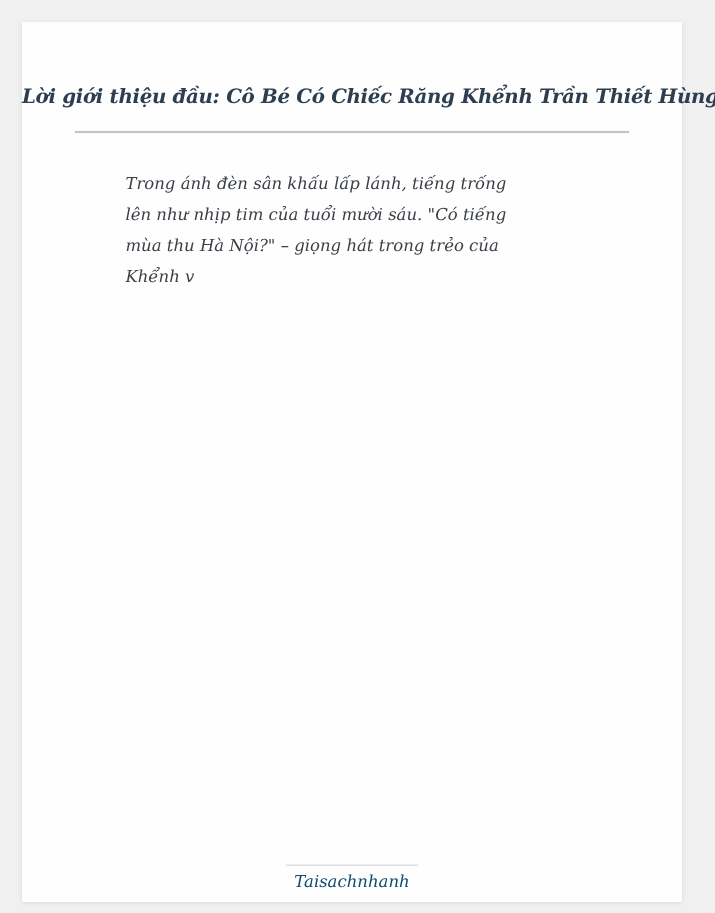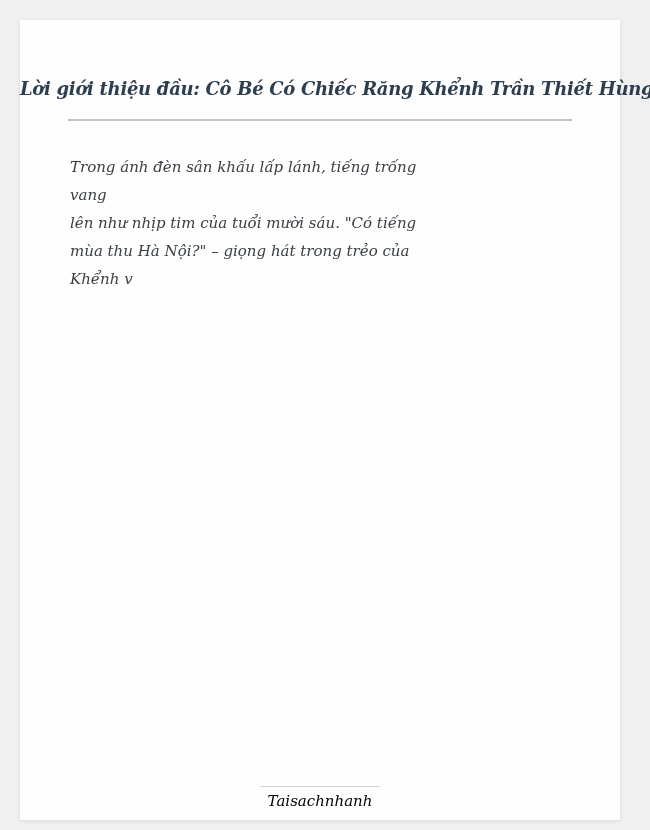--- a/index.html
+++ b/index.html
@@ -39,53 +39,52 @@
 
   .body-text {
     position: absolute;
     top: 133px; left: 50px;
     width: 340px;
     font-style: italic;
     font-size: 15px;
     line-height: 28px;
     color: #3a4046;
   }
-  .body-line { white-space: nowrap; }
+  .body-line { white-space: nowrap; margin-left: 44px; }
 
   .footer {
     position: absolute;
     bottom: 10px; left: 0;
     width: 100%;
     display: flex;
     flex-direction: column;
     align-items: center;
   }
   .footer-rule {
     width: 120px; height: 0;
     border-top: 1px solid #d0d2d2;
   }
   .footer-brand {
     margin-top: 5px;
     font-style: italic;
     font-size: 15px;
-    color: #000000;
+    color: #0c4a6e;
   }
 </style>
 </head>
 <body>
 
 <div class="page">
 
   <h1 class="doc-title">Lời giới thiệu đầu: Cô Bé Có Chiếc Răng Khểnh Trần Thiết Hùng</h1>
 
   <div class="title-rule"></div>
 
   <div class="body-text">
     <div class="body-line">Trong ánh đèn sân khấu lấp lánh, tiếng trống</div>
-    <div class="body-line">vang</div>
     <div class="body-line">lên như nhịp tim của tuổi mười sáu. "Có tiếng</div>
     <div class="body-line">mùa thu Hà Nội?" – giọng hát trong trẻo của</div>
     <div class="body-line">Khểnh v</div>
   </div>
 
   <div class="footer">
     <div class="footer-rule"></div>
     <div class="footer-brand">Taisachnhanh</div>
   </div>
 

